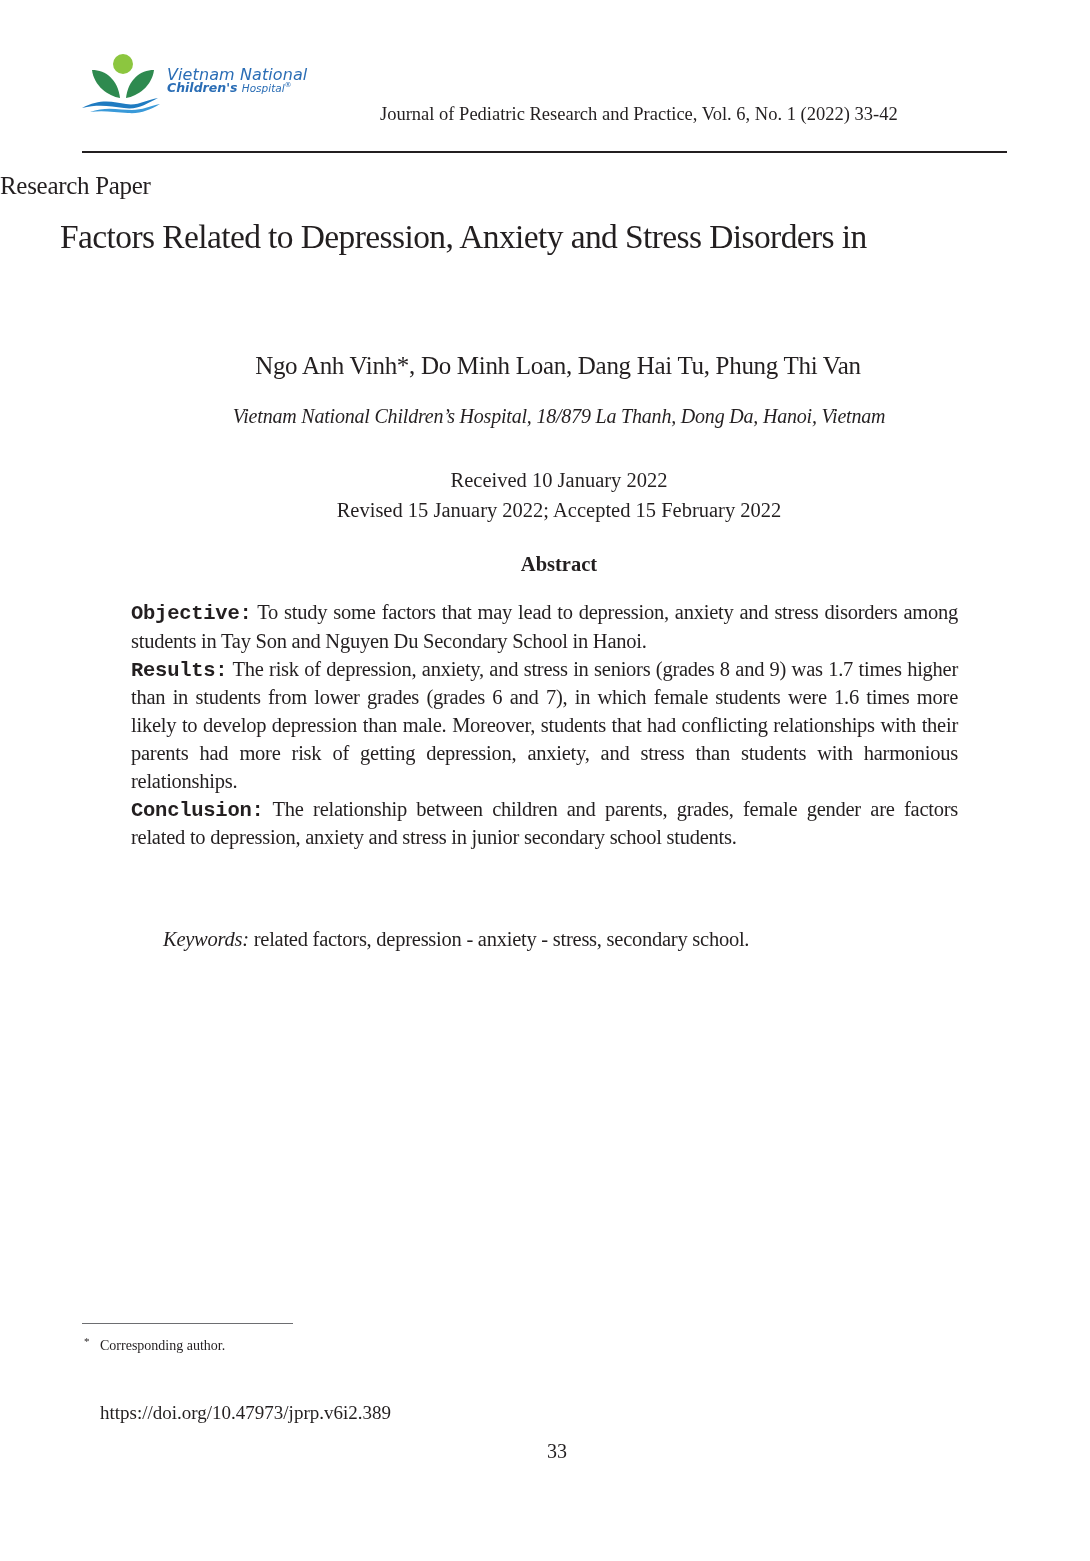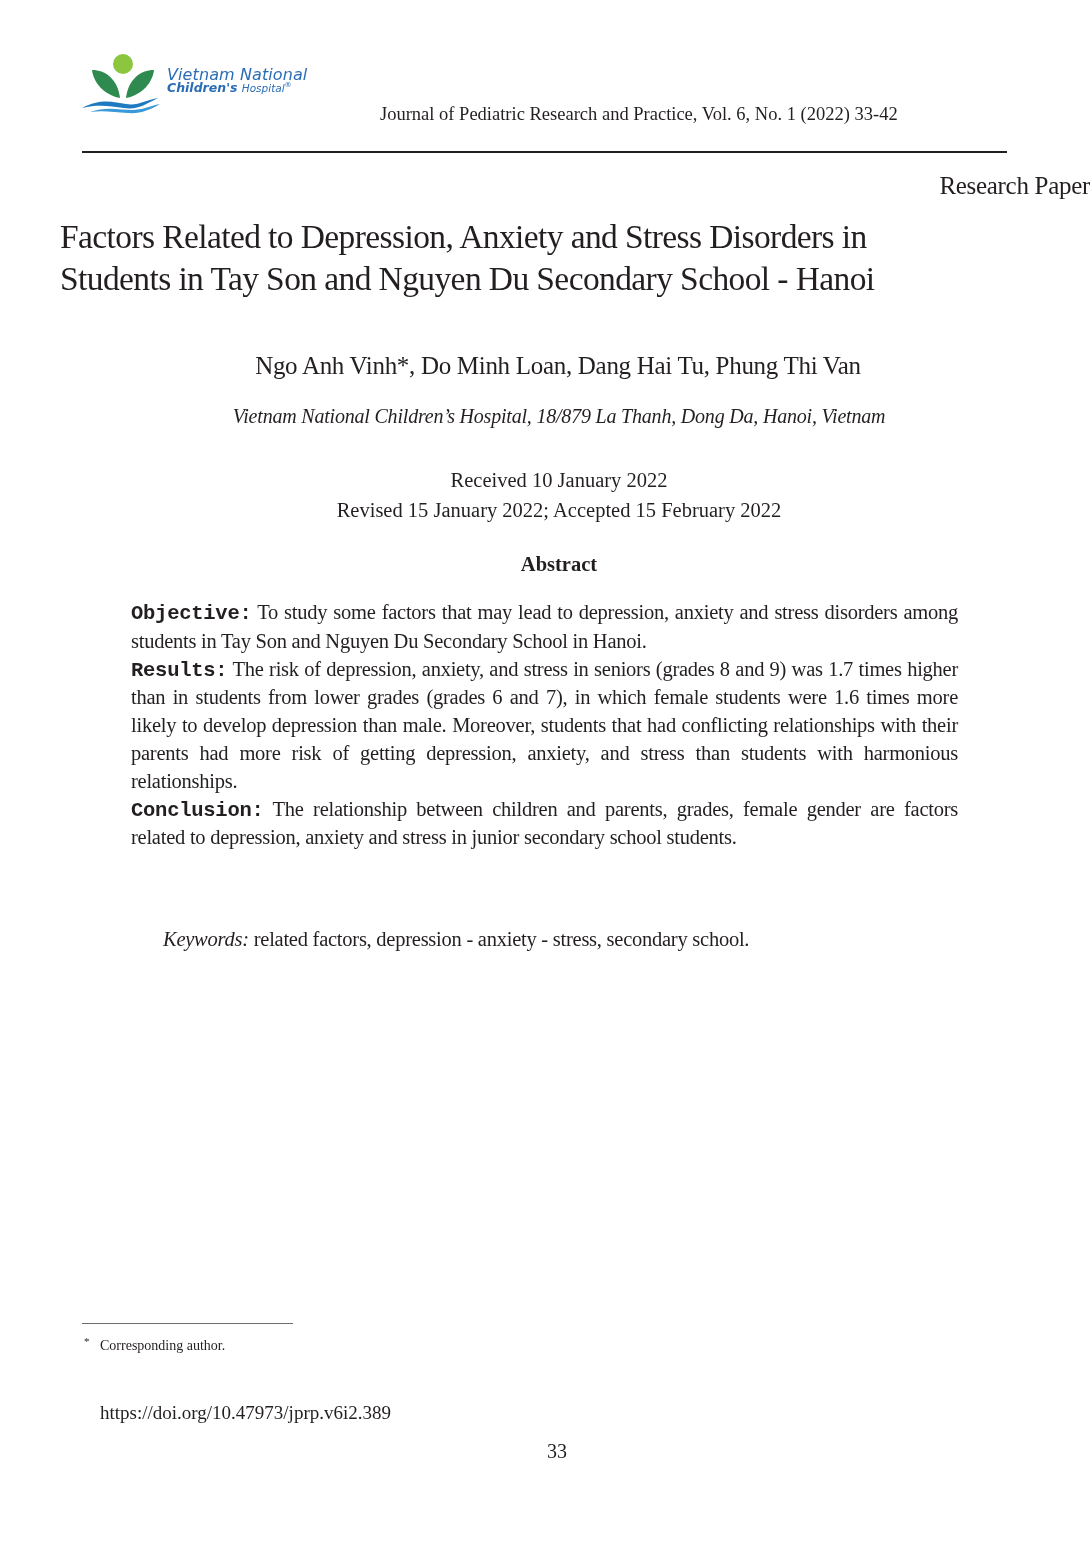--- a/index.html
+++ b/index.html
@@ -6,21 +6,21 @@
   body { width: 1090px; height: 1561px; position: relative; overflow: hidden;
          font-family: "Liberation Serif", "DejaVu Serif", serif; color: #231f20; }
   .abs { position: absolute; }
   .logo { left: 80px; top: 52px; width: 230px; height: 64px; }
   .logo-text1 { position: absolute; left: 87px; top: 13px; font-family: "DejaVu Sans", sans-serif; font-size: 16px; color: #2a6db5; letter-spacing: 0.1px; font-style: italic; }
   .logo-text2 { position: absolute; left: 87px; top: 28px; font-family: "DejaVu Sans", sans-serif; font-size: 12.5px; color: #2a6db5; font-weight: bold; font-style: italic; white-space: nowrap; }
   .logo-text2 .small { font-weight: normal; font-size: 10.5px; margin-top: 36px; }
   .logo-text2 sup { font-size: 7px; font-weight: normal; }
   .journal { left: 356px; top: 104px; font-size: 18.5px; white-space: nowrap; color: #231f20; margin-left: 24px; }
   .hrule { left: 82px; top: 151px; width: 925px; height: 2px; background: #231f20; }
-  .section-label { left: 0; top: 172px; width: 1090px; text-align: right; font-size: 25px; letter-spacing: -0.3px; }
+  .section-label { left: 0; top: 172px; width: 1090px; text-align: left; font-size: 25px; letter-spacing: -0.3px; }
   .title { left: 60px; top: 216px; width: 970px; text-align: left; font-size: 33.5px; line-height: 42px; letter-spacing: -0.6px; }
   .authors { left: 0; top: 352px; width: 1116px; text-align: center; font-size: 25px; letter-spacing: -0.3px; }
   .affil { left: 0; top: 405px; width: 1118px; text-align: center; font-size: 20px; font-style: italic; letter-spacing: -0.2px; }
   .dates { left: 0; top: 465px; width: 1118px; text-align: center; font-size: 20.5px; line-height: 30px; }
   .abstract-heading { left: 0; top: 553px; width: 1118px; text-align: center; font-size: 20.5px; font-weight: bold; }
   .abstract { left: 131px; top: 599px; width: 827px; font-size: 20.5px; line-height: 27.8px; text-align: justify; letter-spacing: -0.25px; }
   .abstract p { margin: 0; }
   .abstract b { font-weight: bold; font-family: Liberation Mono, monospace; }
   .keywords { left: 131px; top: 928px; width: 827px; font-size: 20.5px; letter-spacing: -0.25px; }
   .keywords i { font-style: italic; margin-left: 32px; }
@@ -46,21 +46,20 @@
   <div class="logo-text2"><span>Children's</span> <span class="small">Hospital</span><sup>®</sup></div>
 </div>
 
 <div class="abs journal">Journal of Pediatric Research and Practice, Vol. 6, No. 1 (2022) 33-42</div>
 <div class="abs hrule"></div>
 
 <div class="abs section-label">Research Paper</div>
 
 <div class="abs title">
   <div>Factors Related to Depression, Anxiety and Stress Disorders in</div>
-  <div>Students in Tay Son and Nguyen Du Secondary School - Hanoi</div>
 </div>
 
 <div class="abs authors">Ngo Anh Vinh*, Do Minh Loan, Dang Hai Tu, Phung Thi Van</div>
 <div class="abs affil">Vietnam National Children’s Hospital, 18/879 La Thanh, Dong Da, Hanoi, Vietnam</div>
 
 <div class="abs dates">
   <div>Received 10 January 2022</div>
   <div>Revised 15 January 2022; Accepted 15 February 2022</div>
 </div>
 

